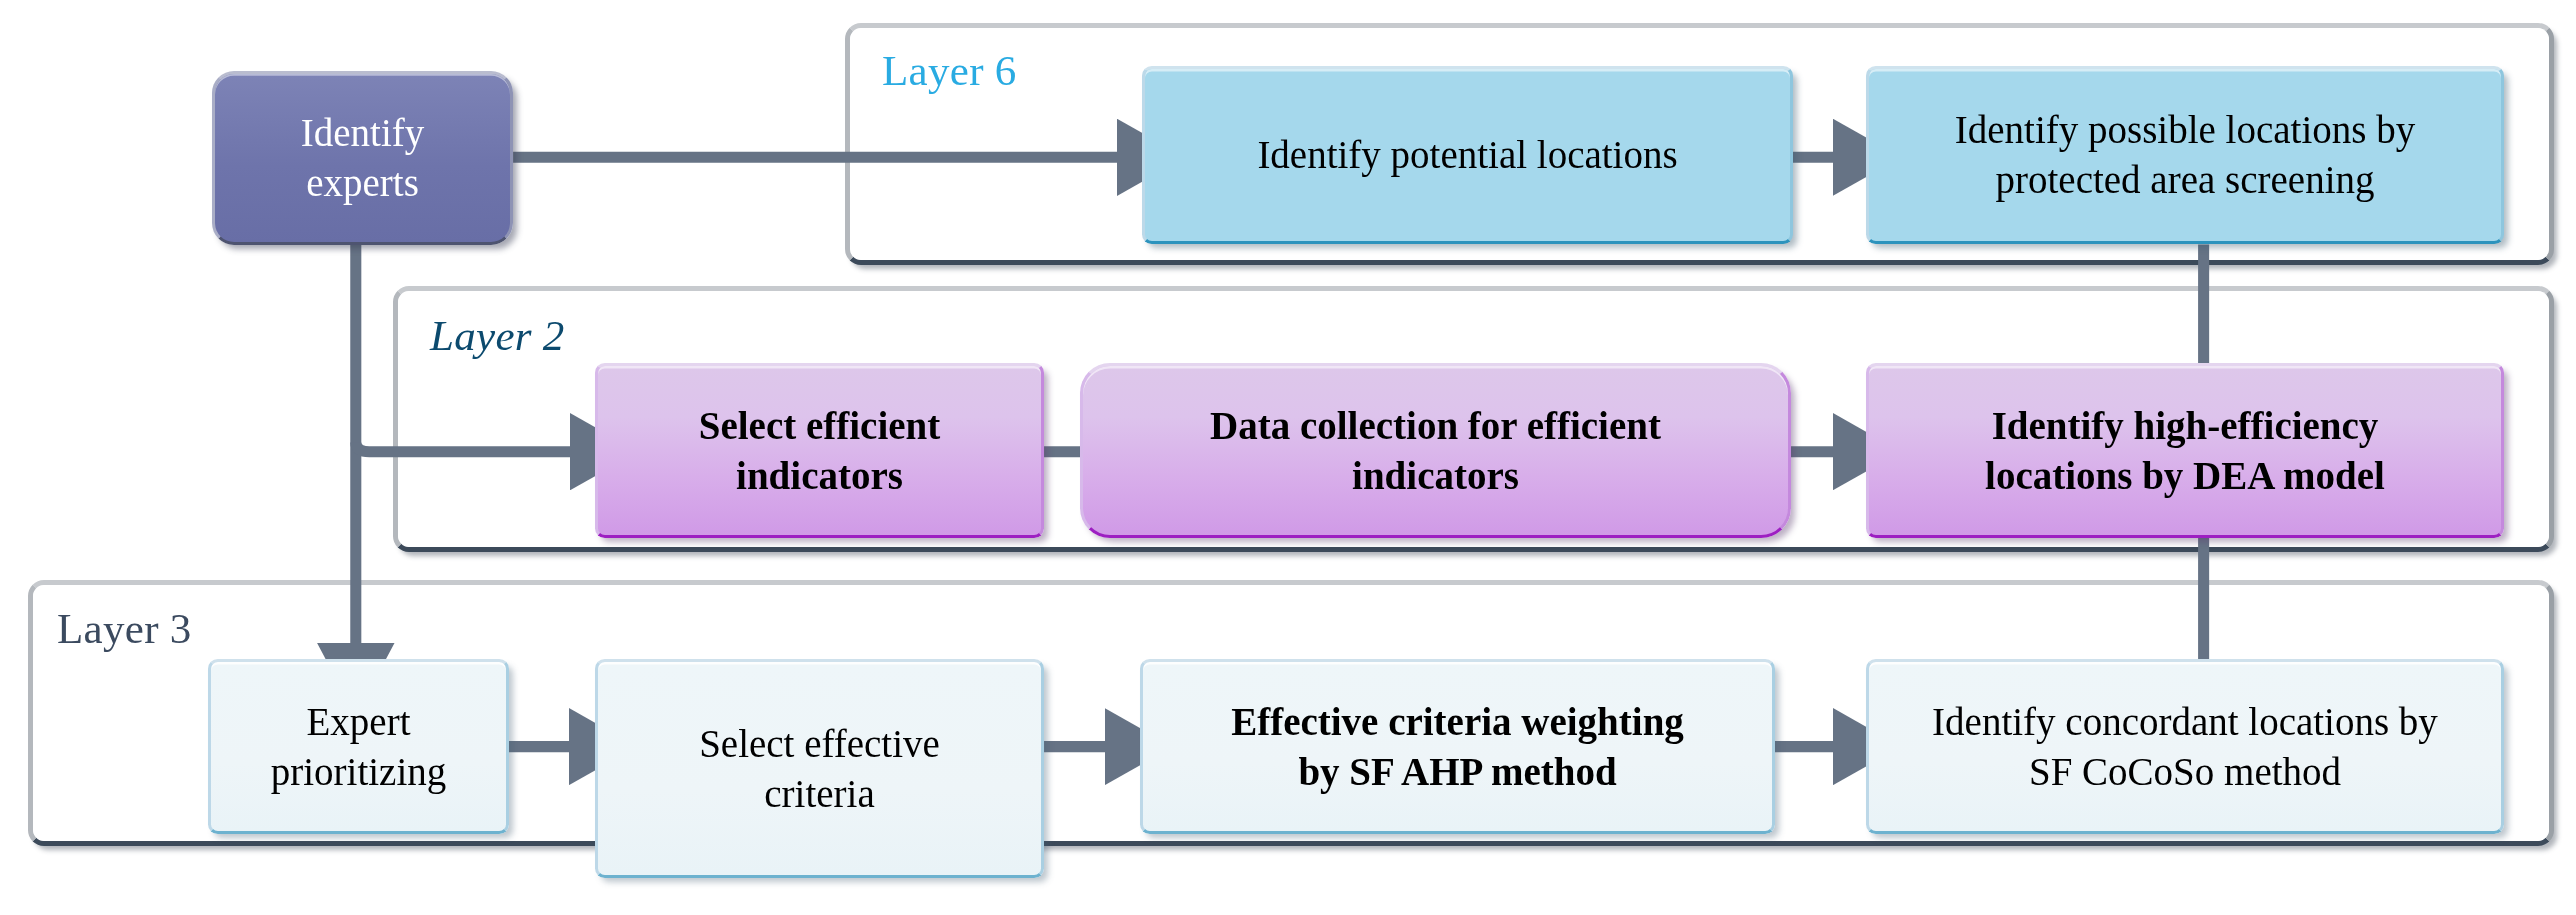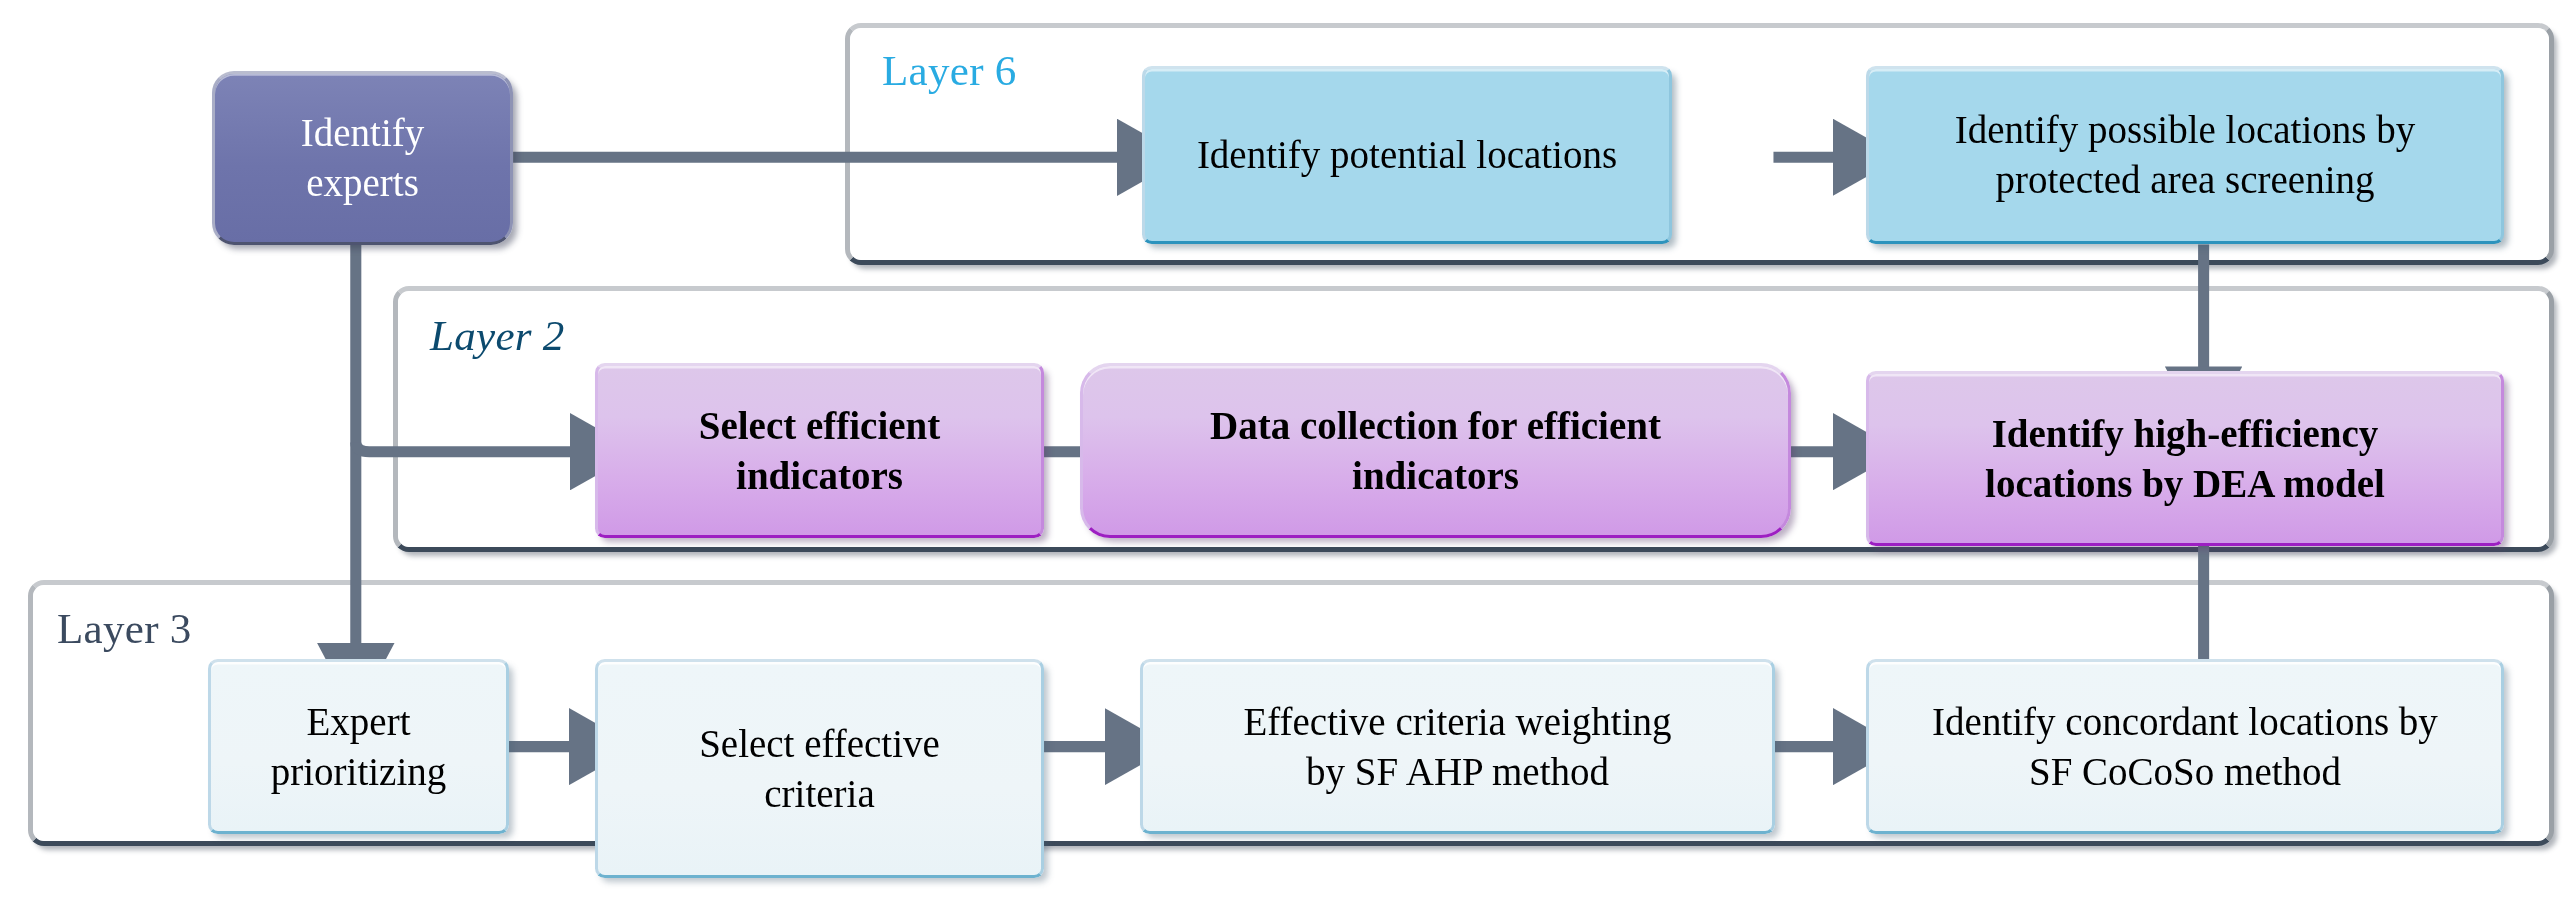--- a/index.html
+++ b/index.html
@@ -159,21 +159,21 @@
 
   <div class="layer-label" style="left:57px;top:607px;color:#3B4A5F;">Layer 3</div>
 
   <div class="node expert" style="left:212px;top:71px;width:301px;height:174px;border-radius:22px;">
     <span class="txt">
       <span>Identify</span><br>
       <span>experts</span>
     </span>
   </div>
 
-  <div class="node l1" style="left:1142px;top:66px;width:530px;height:178px;">
+  <div class="node l1" style="left:1142px;top:66px;width:651px;height:178px;">
     <span class="txt">
       <span>Identify potential locations</span>
     </span>
   </div>
 
   <div class="node l1" style="left:1866px;top:66px;width:638px;height:178px;">
     <span class="txt">
       <span>Identify possible locations by</span><br>
       <span>protected area screening</span>
     </span>
@@ -186,42 +186,42 @@
     </span>
   </div>
 
   <div class="node l2" style="left:1080px;top:363px;width:711px;height:175px;border-radius:30px;">
     <span class="txt">
       <span>Data collection for efficient</span><br>
       <span>indicators</span>
     </span>
   </div>
 
-  <div class="node l2" style="left:1866px;top:371px;width:638px;height:175px;">
+  <div class="node l2" style="left:1866px;top:363px;width:638px;height:175px;">
     <span class="txt">
       <span>Identify high-efficiency</span><br>
       <span>locations by DEA model</span>
     </span>
   </div>
 
   <div class="node l3" style="left:208px;top:659px;width:301px;height:175px;">
     <span class="txt">
       <span>Expert</span><br>
       <span>prioritizing</span>
     </span>
   </div>
 
   <div class="node l3" style="left:595px;top:659px;width:449px;height:219px;">
     <span class="txt">
       <span>Select effective</span><br>
       <span>criteria</span>
     </span>
   </div>
 
-  <div class="node l3" style="left:1140px;top:659px;width:635px;height:175px;">
+  <div class="node l3" style="left:1140px;top:659px;width:635px;height:175px;font-weight:bold;">
     <span class="txt">
       <span>Effective criteria weighting</span><br>
       <span>by SF AHP method</span>
     </span>
   </div>
 
   <div class="node l3" style="left:1866px;top:659px;width:638px;height:175px;">
     <span class="txt">
       <span>Identify concordant locations by</span><br>
       <span>SF CoCoSo method</span>

